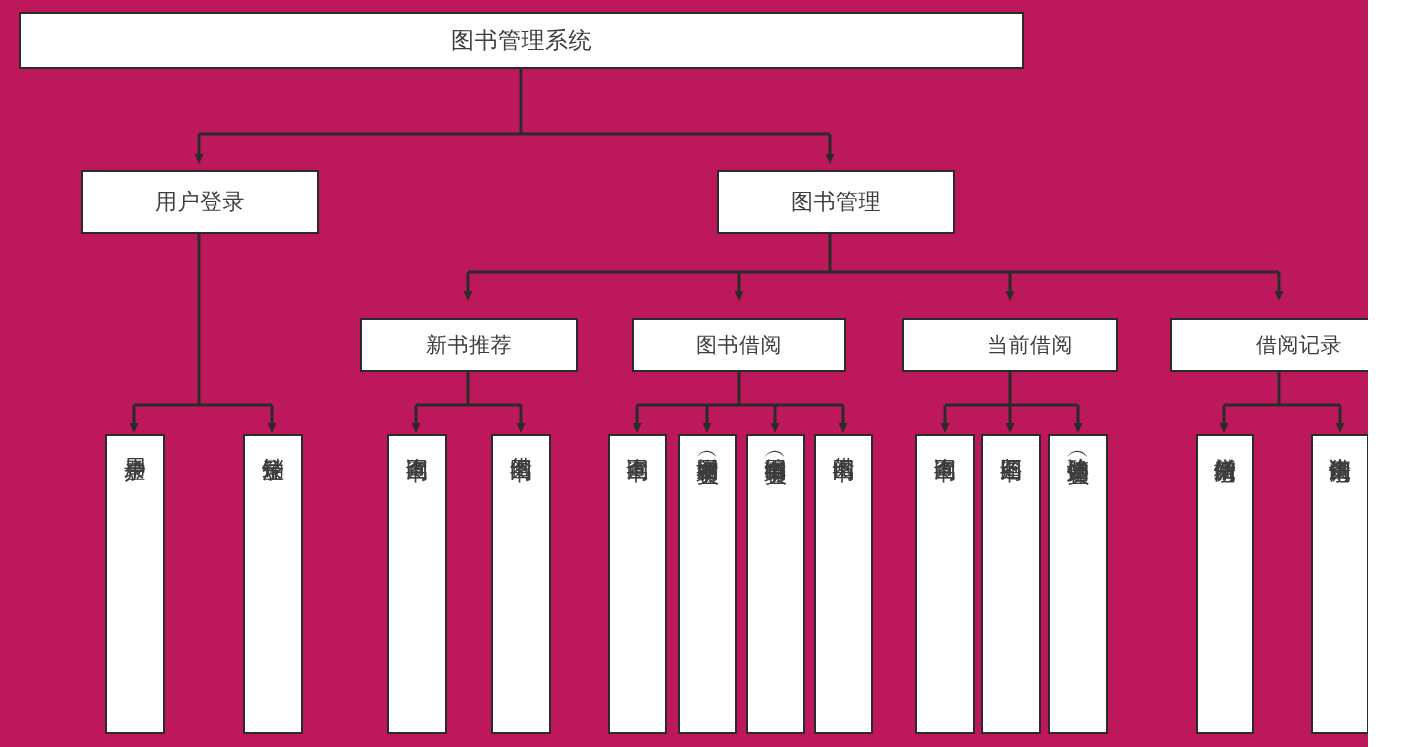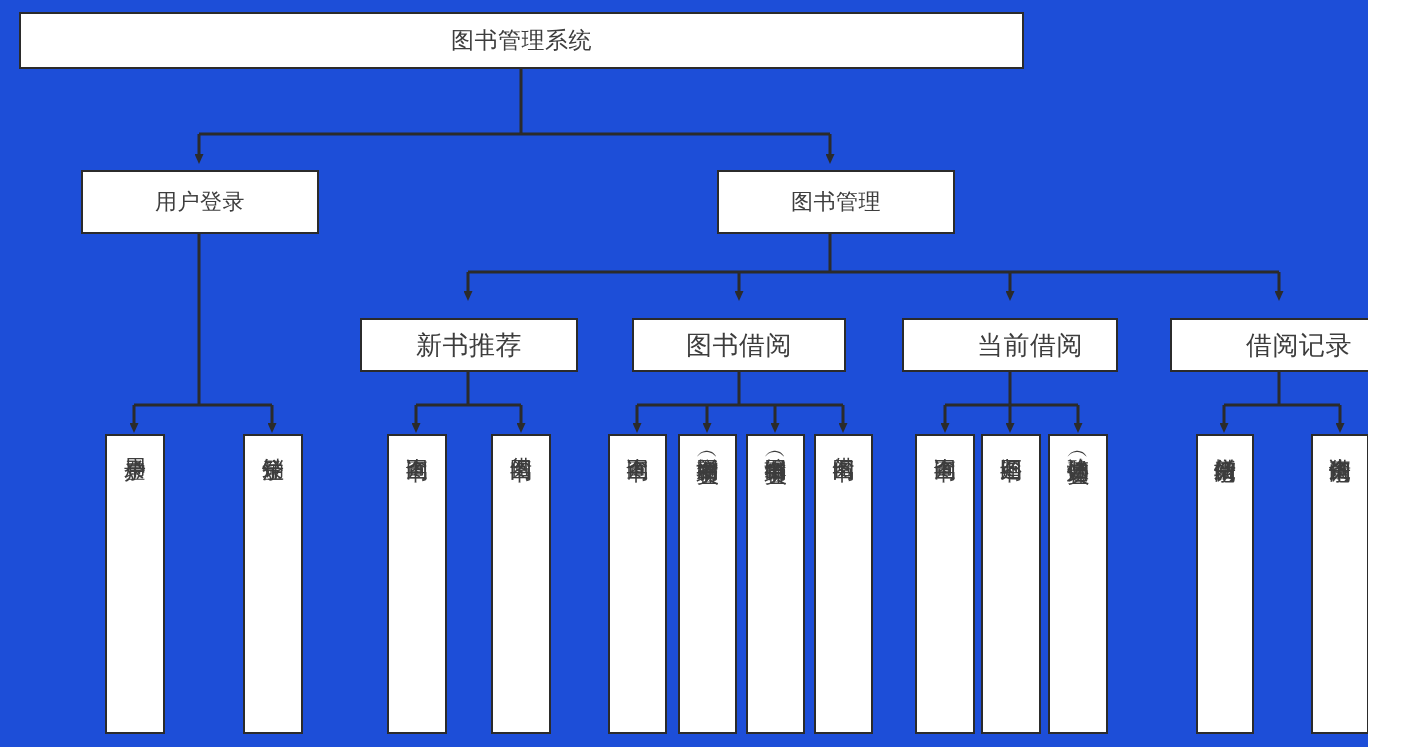--- a/index.html
+++ b/index.html
@@ -7,21 +7,21 @@
     padding: 0;
     background: #ffffff;
   }
   body {
     font-family: "DejaVu Sans", "Liberation Sans", sans-serif;
   }
   #diagram-root {
     position: relative;
     width: 1368px;
     height: 747px;
-    background: #1d4ed8;
+    background: #be185d;
     overflow: hidden;
   }
   #edge-layer {
     position: absolute;
     left: 0;
     top: 0;
     width: 1405px;
     height: 747px;
   }
   .node {
@@ -35,21 +35,21 @@
     z-index: 2;
   }
   .node-label {
     color: #3d3d3d;
     text-align: center;
     line-height: 1.18;
     letter-spacing: 0.5px;
   }
   .node.root .node-label { font-size: 23px; }
   .node.level1 .node-label { font-size: 22px; }
-  .node.level2 .node-label { font-size: 26px; }
+  .node.level2 .node-label { font-size: 21px; }
   .node.leaf {
     align-items: flex-start;
     padding-top: 4px;
   }
   .node.leaf .node-label {
     writing-mode: vertical-rl;
     text-orientation: upright;
     font-size: 22px;
     line-height: 1.28;
     letter-spacing: 1px;

